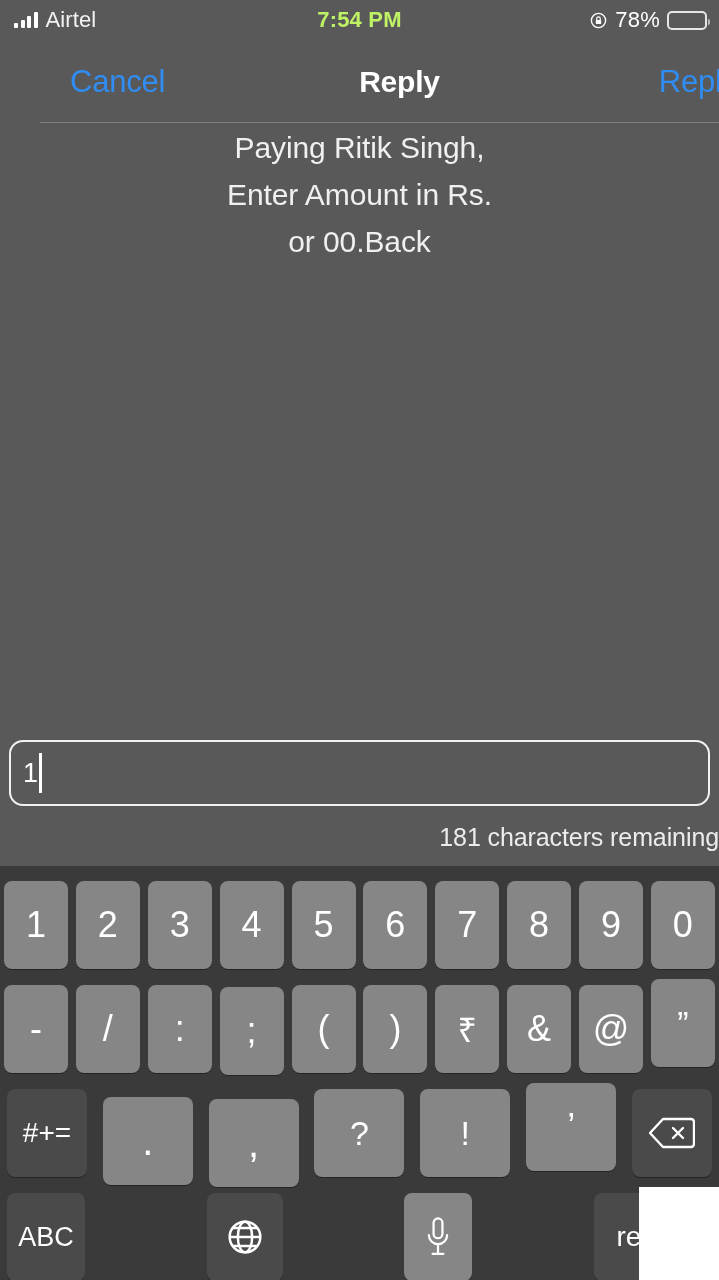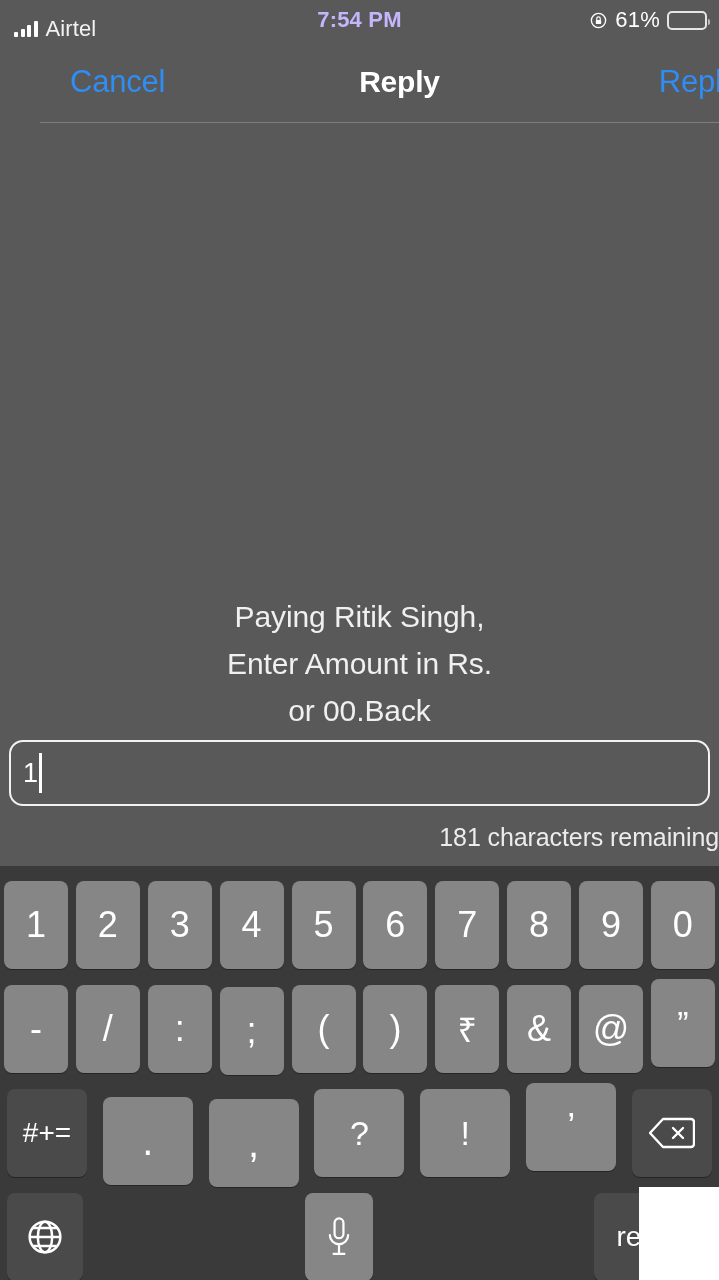--- a/index.html
+++ b/index.html
@@ -17,35 +17,35 @@
 
   
   #status-bar {
     position: absolute; top: 0; left: 0;
     width: 719px; height: 40px;
     display: flex; align-items: center;
     color: #ffffff;
   }
   .sb-left {
     position: absolute; left: 14px; top: 0; height: 40px;
-    display: flex; align-items: center; gap: 8px; margin-top: 9px;
+    display: flex; align-items: center; gap: 8px;
   }
   .signal-bars { display: flex; align-items: flex-end; gap: 2.5px; height: 16px; }
   .signal-bars i { display: block; width: 4px; background: #ffffff; border-radius: 1px; }
   .signal-bars i:nth-child(1) { height: 5px; }
   .signal-bars i:nth-child(2) { height: 8px; }
   .signal-bars i:nth-child(3) { height: 12px; }
   .signal-bars i:nth-child(4) { height: 16px; }
   .carrier { font-size: 22px; letter-spacing: 0.1px; color: #f2f2f2; }
 
   .sb-center {
     position: absolute; left: 0; right: 0; top: 0; height: 40px;
     display: flex; align-items: center; justify-content: center;
   }
-  .clock { font-size: 22px; font-weight: 600; color: #c4b5fd; letter-spacing: 0.2px; }
+  .clock { font-size: 22px; font-weight: 600; color: #bef264; letter-spacing: 0.2px; }
 
   .sb-right {
     position: absolute; right: 12px; top: 0; height: 40px;
     display: flex; align-items: center; gap: 7px;
   }
   .rotation-lock { width: 19px; height: 19px; display: block; }
   .batt-pct { font-size: 22px; color: #ffffff; letter-spacing: 0.2px; }
   .battery {
     position: relative; width: 40px; height: 19px;
     border: 2px solid rgba(255,255,255,0.85); border-radius: 5px;
@@ -84,21 +84,21 @@
   }
   .nav-divider {
     position: absolute; left: 0; bottom: 0;
     width: 100%; height: 1px; background: rgba(255,255,255,0.22);
   }
 
   
   #message-area {
     position: absolute; top: 124px; left: 0;
     width: 719px; height: 610px;
-    display: flex; align-items: flex-end; justify-content: center;
+    display: flex; align-items: flex-start; justify-content: center;
   }
   #message-text {
     width: 640px;
     text-align: center;
     font-size: 30px;
     line-height: 47px;
     color: #f0f0f0;
     white-space: pre-line;
     letter-spacing: -0.1px;
   }
@@ -207,21 +207,21 @@
     </div>
 
     <div class="sb-right">
       <span>
         <svg class="rotation-lock" viewBox="0 0 24 24" fill="none" stroke="#ffffff" stroke-width="1.7">
           <circle cx="12" cy="12" r="9"></circle>
           <rect x="8.6" y="11.3" width="6.8" height="5.2" rx="1.1" fill="#ffffff" stroke="none"></rect>
           <path d="M9.8 11.3V9.6a2.2 2.2 0 0 1 4.4 0v1.7" stroke="#ffffff" stroke-width="1.5"></path>
         </svg>
       </span>
-      <span class="batt-pct">61%</span>
+      <span class="batt-pct">78%</span>
       <span class="battery">
         <span class="fill" id="battery-fill" style="width: 78%;"></span>
       </span>
     </div>
   </div>
 
   <div id="nav-bar">
     <div class="nav-inner">
       <button class="nav-btn" id="cancel-button">Cancel</button>
       <div class="nav-title">Reply</div>
@@ -281,20 +281,21 @@
         <span>
           <svg class="icon-svg" width="46" height="34" viewBox="0 0 46 34" fill="none" stroke="#ffffff" stroke-width="2.4" stroke-linecap="round" stroke-linejoin="round">
             <path d="M15 3 L43 3 a3 3 0 0 1 3 3 L46 28 a3 3 0 0 1 -3 3 L15 31 L2 17 Z" transform="translate(-1,0)"></path>
             <path d="M24 12 L34 22 M34 12 L24 22"></path>
           </svg>
         </span>
       </div>
     </div>
 
     <div class="kb-row" id="kb-row-bottom">
+      <div class="key key-abc dark">ABC</div>
       <div class="key key-globe dark">
         <span>
           <svg class="icon-svg" width="40" height="40" viewBox="0 0 24 24" fill="none" stroke="#ffffff" stroke-width="1.5">
             <circle cx="12" cy="12" r="9.2"></circle>
             <ellipse cx="12" cy="12" rx="4.3" ry="9.2"></ellipse>
             <path d="M3 12h18M4.6 6.6h14.8M4.6 17.4h14.8"></path>
           </svg>
         </span>
       </div>
       <div class="key key-mic">

